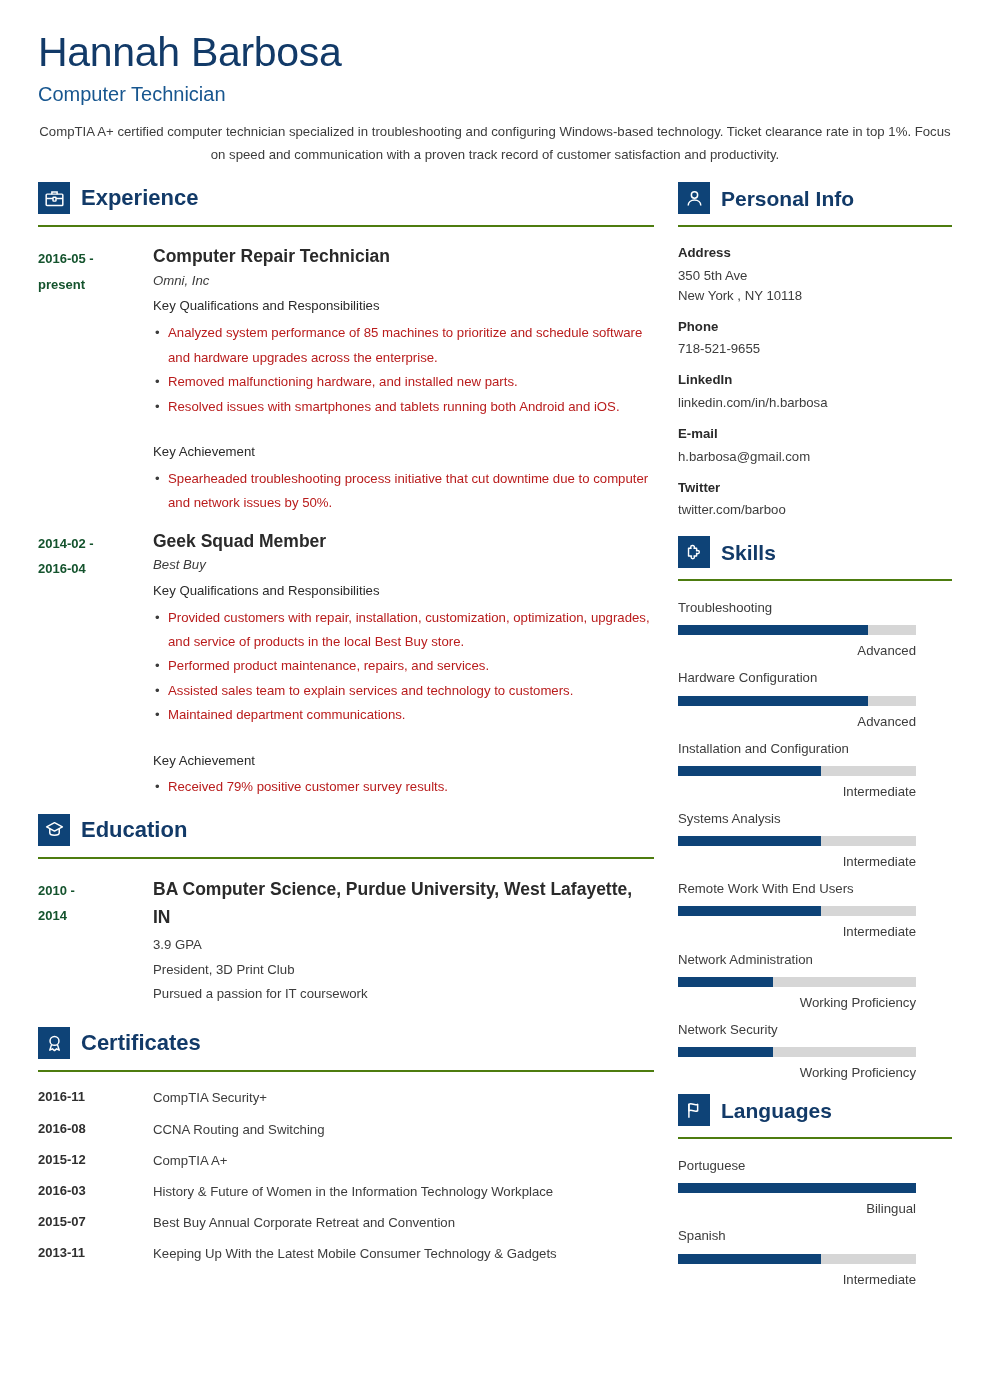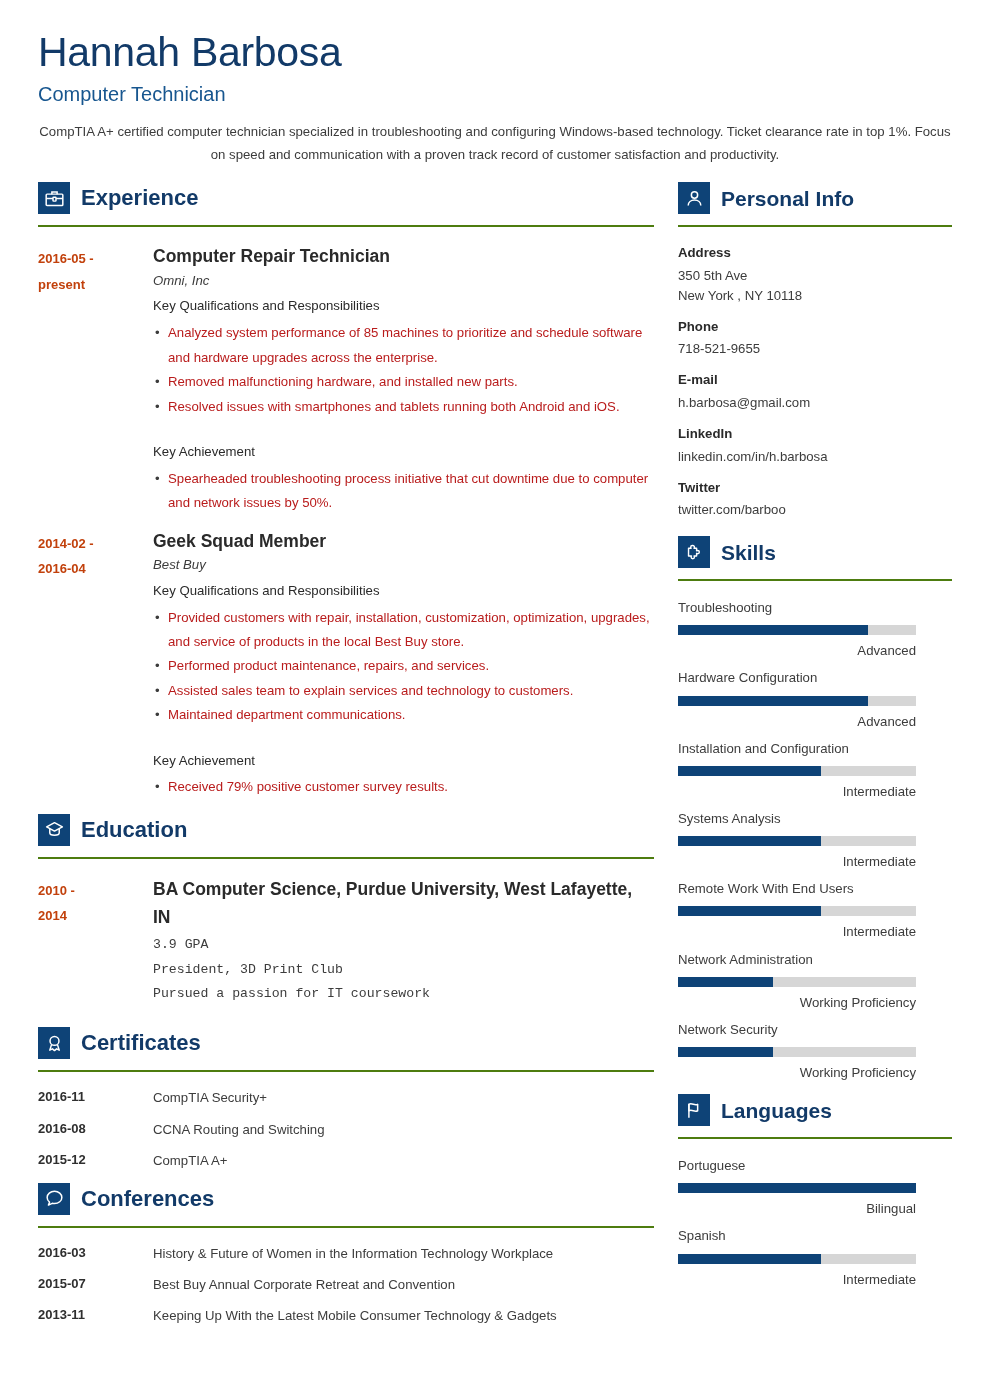--- a/index.html
+++ b/index.html
@@ -70,21 +70,21 @@
   }
   .col-right .sec-title { font-size: 21px; }
 
   
   .entry { display: flex; margin-bottom: 4px; }
   .entry-date {
     width: 110px;
     flex: 0 0 110px;
     font-size: 13px;
     font-weight: bold;
-    color: #c2410c;
+    color: #14532d;
     line-height: 1.95;
     padding-top: 2px;
   }
   .entry-body { flex: 1 1 auto; padding-left: 5px; }
   .entry-role {
     font-size: 17.5px;
     font-weight: bold;
     color: #2a2a2a;
     line-height: 1.45;
     margin: 0 0 1px 0;
@@ -118,21 +118,20 @@
     position: absolute;
     left: 2px;
     top: 0;
     color: #3c3c3c;
   }
 
   .edu-line {
     font-size: 13.2px;
     color: #3c3c3c;
     line-height: 1.85;
-    font-family: Liberation Mono, monospace;
   }
   .entry-degree {
     font-size: 17.5px;
     font-weight: bold;
     color: #2a2a2a;
     line-height: 1.58;
     margin: 0 0 2px 0;
   }
 
   
@@ -284,28 +283,20 @@
           <div class="drow-date">2016-08</div>
           <div class="drow-text">CCNA Routing and Switching</div>
         </div>
         <div class="drow">
           <div class="drow-date">2015-12</div>
           <div class="drow-text">CompTIA A+</div>
         </div>
       </div>
 
       <div class="sec" style="margin-top:11px;">
-        <div class="sec-head">
-          <span class="sec-icon">
-            <svg width="21" height="21" viewBox="0 0 24 24" fill="none" stroke="#ffffff" stroke-width="1.7" stroke-linejoin="round">
-              <path d="M12 3.8c4.7 0 8.4 3.1 8.4 7s-3.7 7-8.4 7c-.9 0-1.8-.1-2.6-.3l-4.3 2 1.2-3.3c-1.7-1.3-2.7-3.2-2.7-5.4 0-3.9 3.7-7 8.4-7z"></path>
-            </svg>
-          </span>
-          <span class="sec-title">Conferences</span>
-        </div>
         <div class="drow">
           <div class="drow-date">2016-03</div>
           <div class="drow-text">History &amp; Future of Women in the Information Technology Workplace</div>
         </div>
         <div class="drow">
           <div class="drow-date">2015-07</div>
           <div class="drow-text">Best Buy Annual Corporate Retreat and Convention</div>
         </div>
         <div class="drow">
           <div class="drow-date">2013-11</div>
@@ -331,26 +322,26 @@
         <div class="pi-block">
           <div class="pi-label">Address</div>
           <div class="pi-value">350 5th Ave</div>
           <div class="pi-value">New York , NY 10118</div>
         </div>
         <div class="pi-block">
           <div class="pi-label">Phone</div>
           <div class="pi-value">718-521-9655</div>
         </div>
         <div class="pi-block">
+          <div class="pi-label">LinkedIn</div>
+          <div class="pi-value">linkedin.com/in/h.barbosa</div>
+        </div>
+        <div class="pi-block">
           <div class="pi-label">E-mail</div>
           <div class="pi-value">h.barbosa@gmail.com</div>
-        </div>
-        <div class="pi-block">
-          <div class="pi-label">LinkedIn</div>
-          <div class="pi-value">linkedin.com/in/h.barbosa</div>
         </div>
         <div class="pi-block" style="margin-bottom:16px;">
           <div class="pi-label">Twitter</div>
           <div class="pi-value">twitter.com/barboo</div>
         </div>
       </div>
 
       <div class="sec">
         <div class="sec-head">
           <span class="sec-icon">

